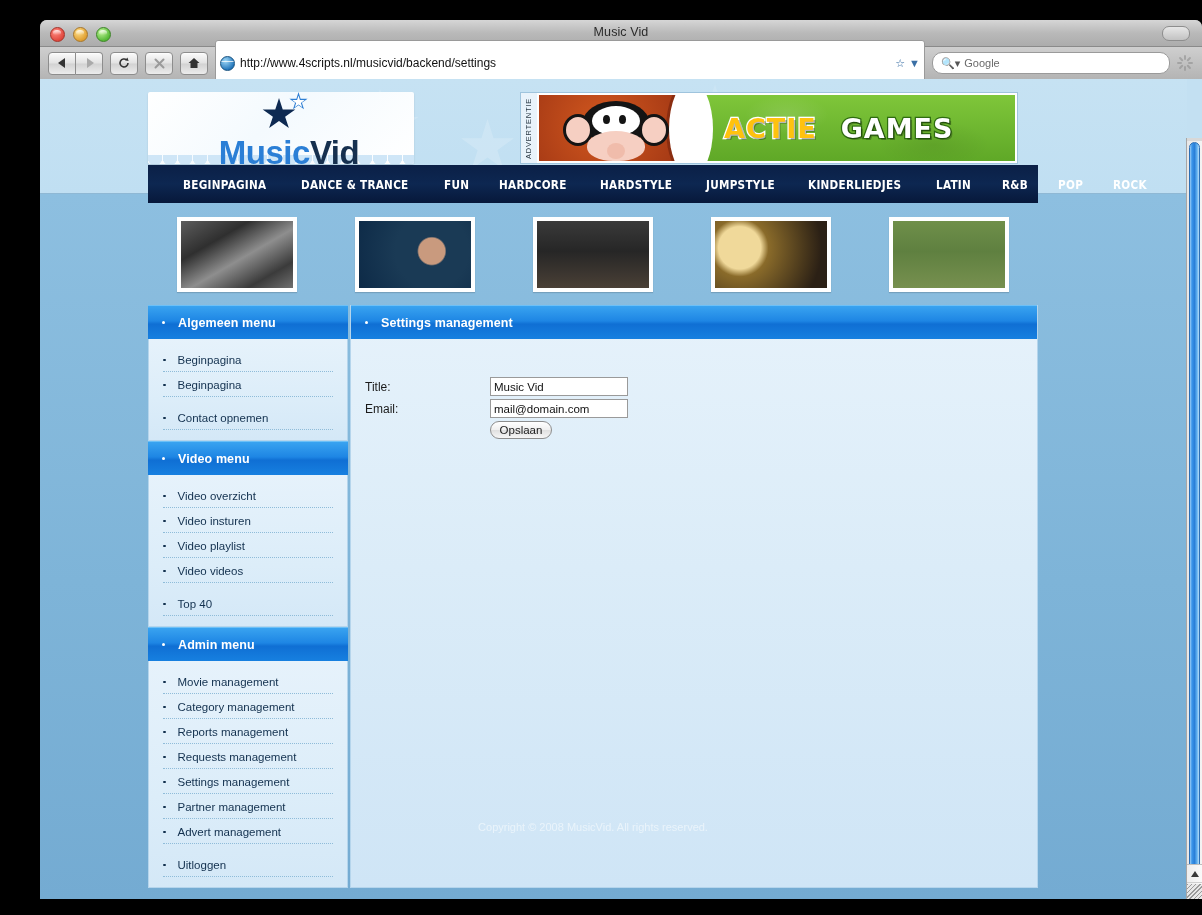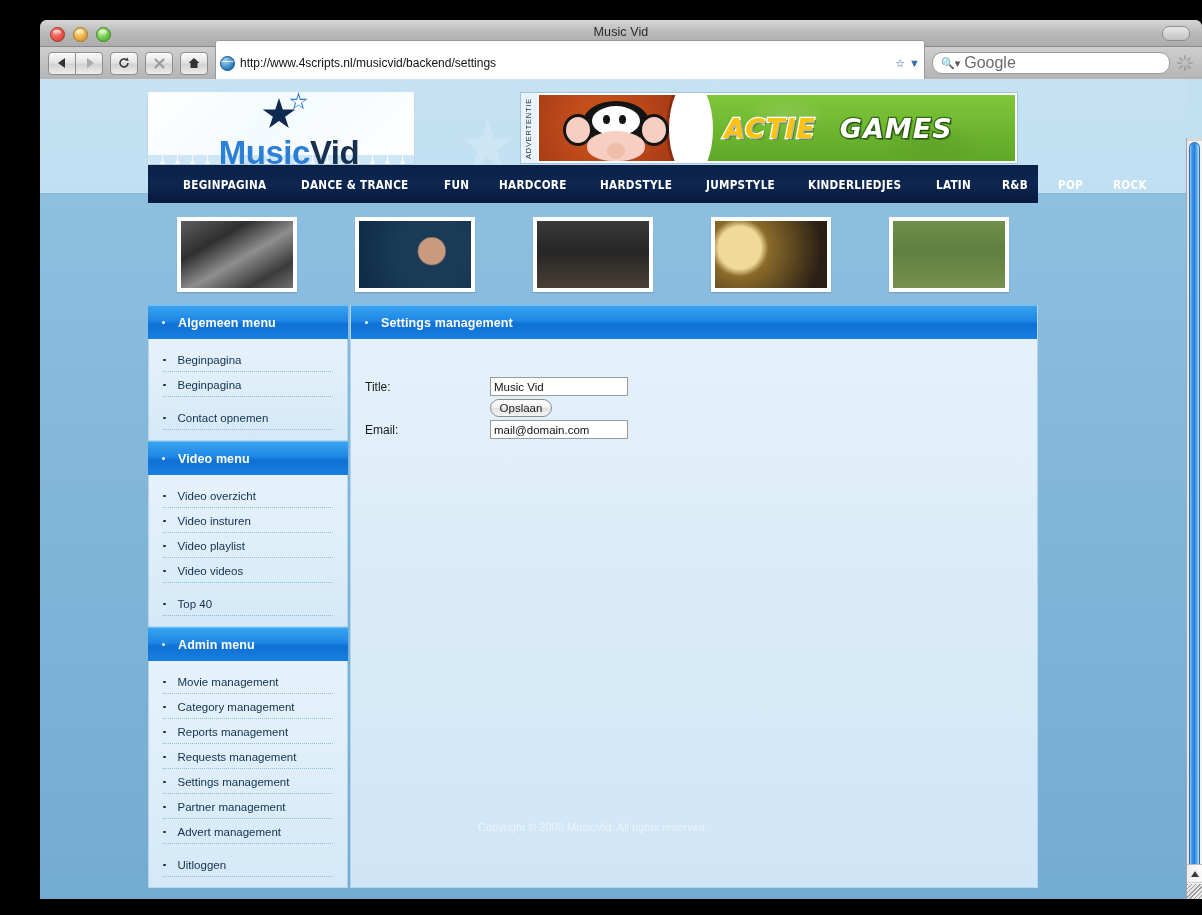--- a/index.html
+++ b/index.html
@@ -113,21 +113,21 @@
   #searchbox {
     width: 220px; height: 20px;
     background: #fff;
     border: 1px solid #9a9a9a;
     border-radius: 10px;
     display: flex; align-items: center;
     padding: 0 8px;
     margin-right: 6px;
   }
   #searchbox .mag { color:#555; font-size: 11px; margin-right: 4px; }
-  #searchbox .sq { font-size: 16px; color: #6a6a6a; }
+  #searchbox .sq { font-size: 11px; color: #6a6a6a; }
   #spinner { width: 18px; height: 18px; position: relative; opacity: .55; }
   #spinner i {
     position:absolute; left: 8px; top: 1px; width: 2px; height: 5px;
     background: #8b8b8b; border-radius: 1px;
     transform-origin: 1px 8px;
   }
 
   
   #viewport {
     position: absolute;
@@ -274,21 +274,20 @@
   }
   .mk-mouth { position:absolute; left: 46px; top: 42px; width: 18px; height: 16px; background:#f0bcab; border-radius:50%; }
   .mk-body { position:absolute; left: 6px; top: 34px; width: 98px; height: 30px; background:#141414; border-radius: 45% 45% 0 0; z-index:-1;}
 
   .ad-text { position:absolute; left: 175px; top: 0; right: 0; bottom: 0; display:flex; align-items:center; gap: 24px; padding-left: 10px;}
   .ad-word {
     font-size: 27px; font-weight: bold; letter-spacing: 1px;
     font-family: "DejaVu Sans", sans-serif;
     -webkit-text-stroke: 2.5px #ffffff;
     paint-order: stroke fill;
-    font-style: italic;
   }
   .ad-word.actie { color: #ffc20e; text-shadow: 2px 2px 0 rgba(0,0,0,.28); }
   .ad-word.games { color: #ffffff; -webkit-text-stroke: 2.5px #2f6d10; text-shadow: 2px 2px 0 rgba(0,0,0,.25); }
 
   
   #nav {
     position: absolute; left: 0; top: 86px;
     width: 890px; height: 38px;
     background: linear-gradient(to bottom, #0b2047 0%, #0d2751 50%, #07183a 100%);
     display: flex; align-items: center;
@@ -701,27 +700,27 @@
           <div id="content">
             <div class="panel-head">
               <span class="dot"></span>
               <span>Settings management</span>
             </div>
             <div id="form-area">
               <div class="form-row">
                 <label>Title:</label>
                 <input type="text" value="Music Vid" style="">
               </div>
+              <div class="form-row">
+                <label>Email:</label>
+                <input type="text" value="mail@domain.com" style="">
+              </div>
               <div class="form-row submit">
                 <span class="spacer"></span>
                 <button id="save-btn">Opslaan</button>
-              </div>
-              <div class="form-row">
-                <label>Email:</label>
-                <input type="text" value="mail@domain.com" style="">
               </div>
             </div>
           </div>
         </div>
 
         <div id="footer">
           <div class="copy">Copyright © 2008 MusicVid. All rights reserved.</div>
         </div>
 
       </div>

